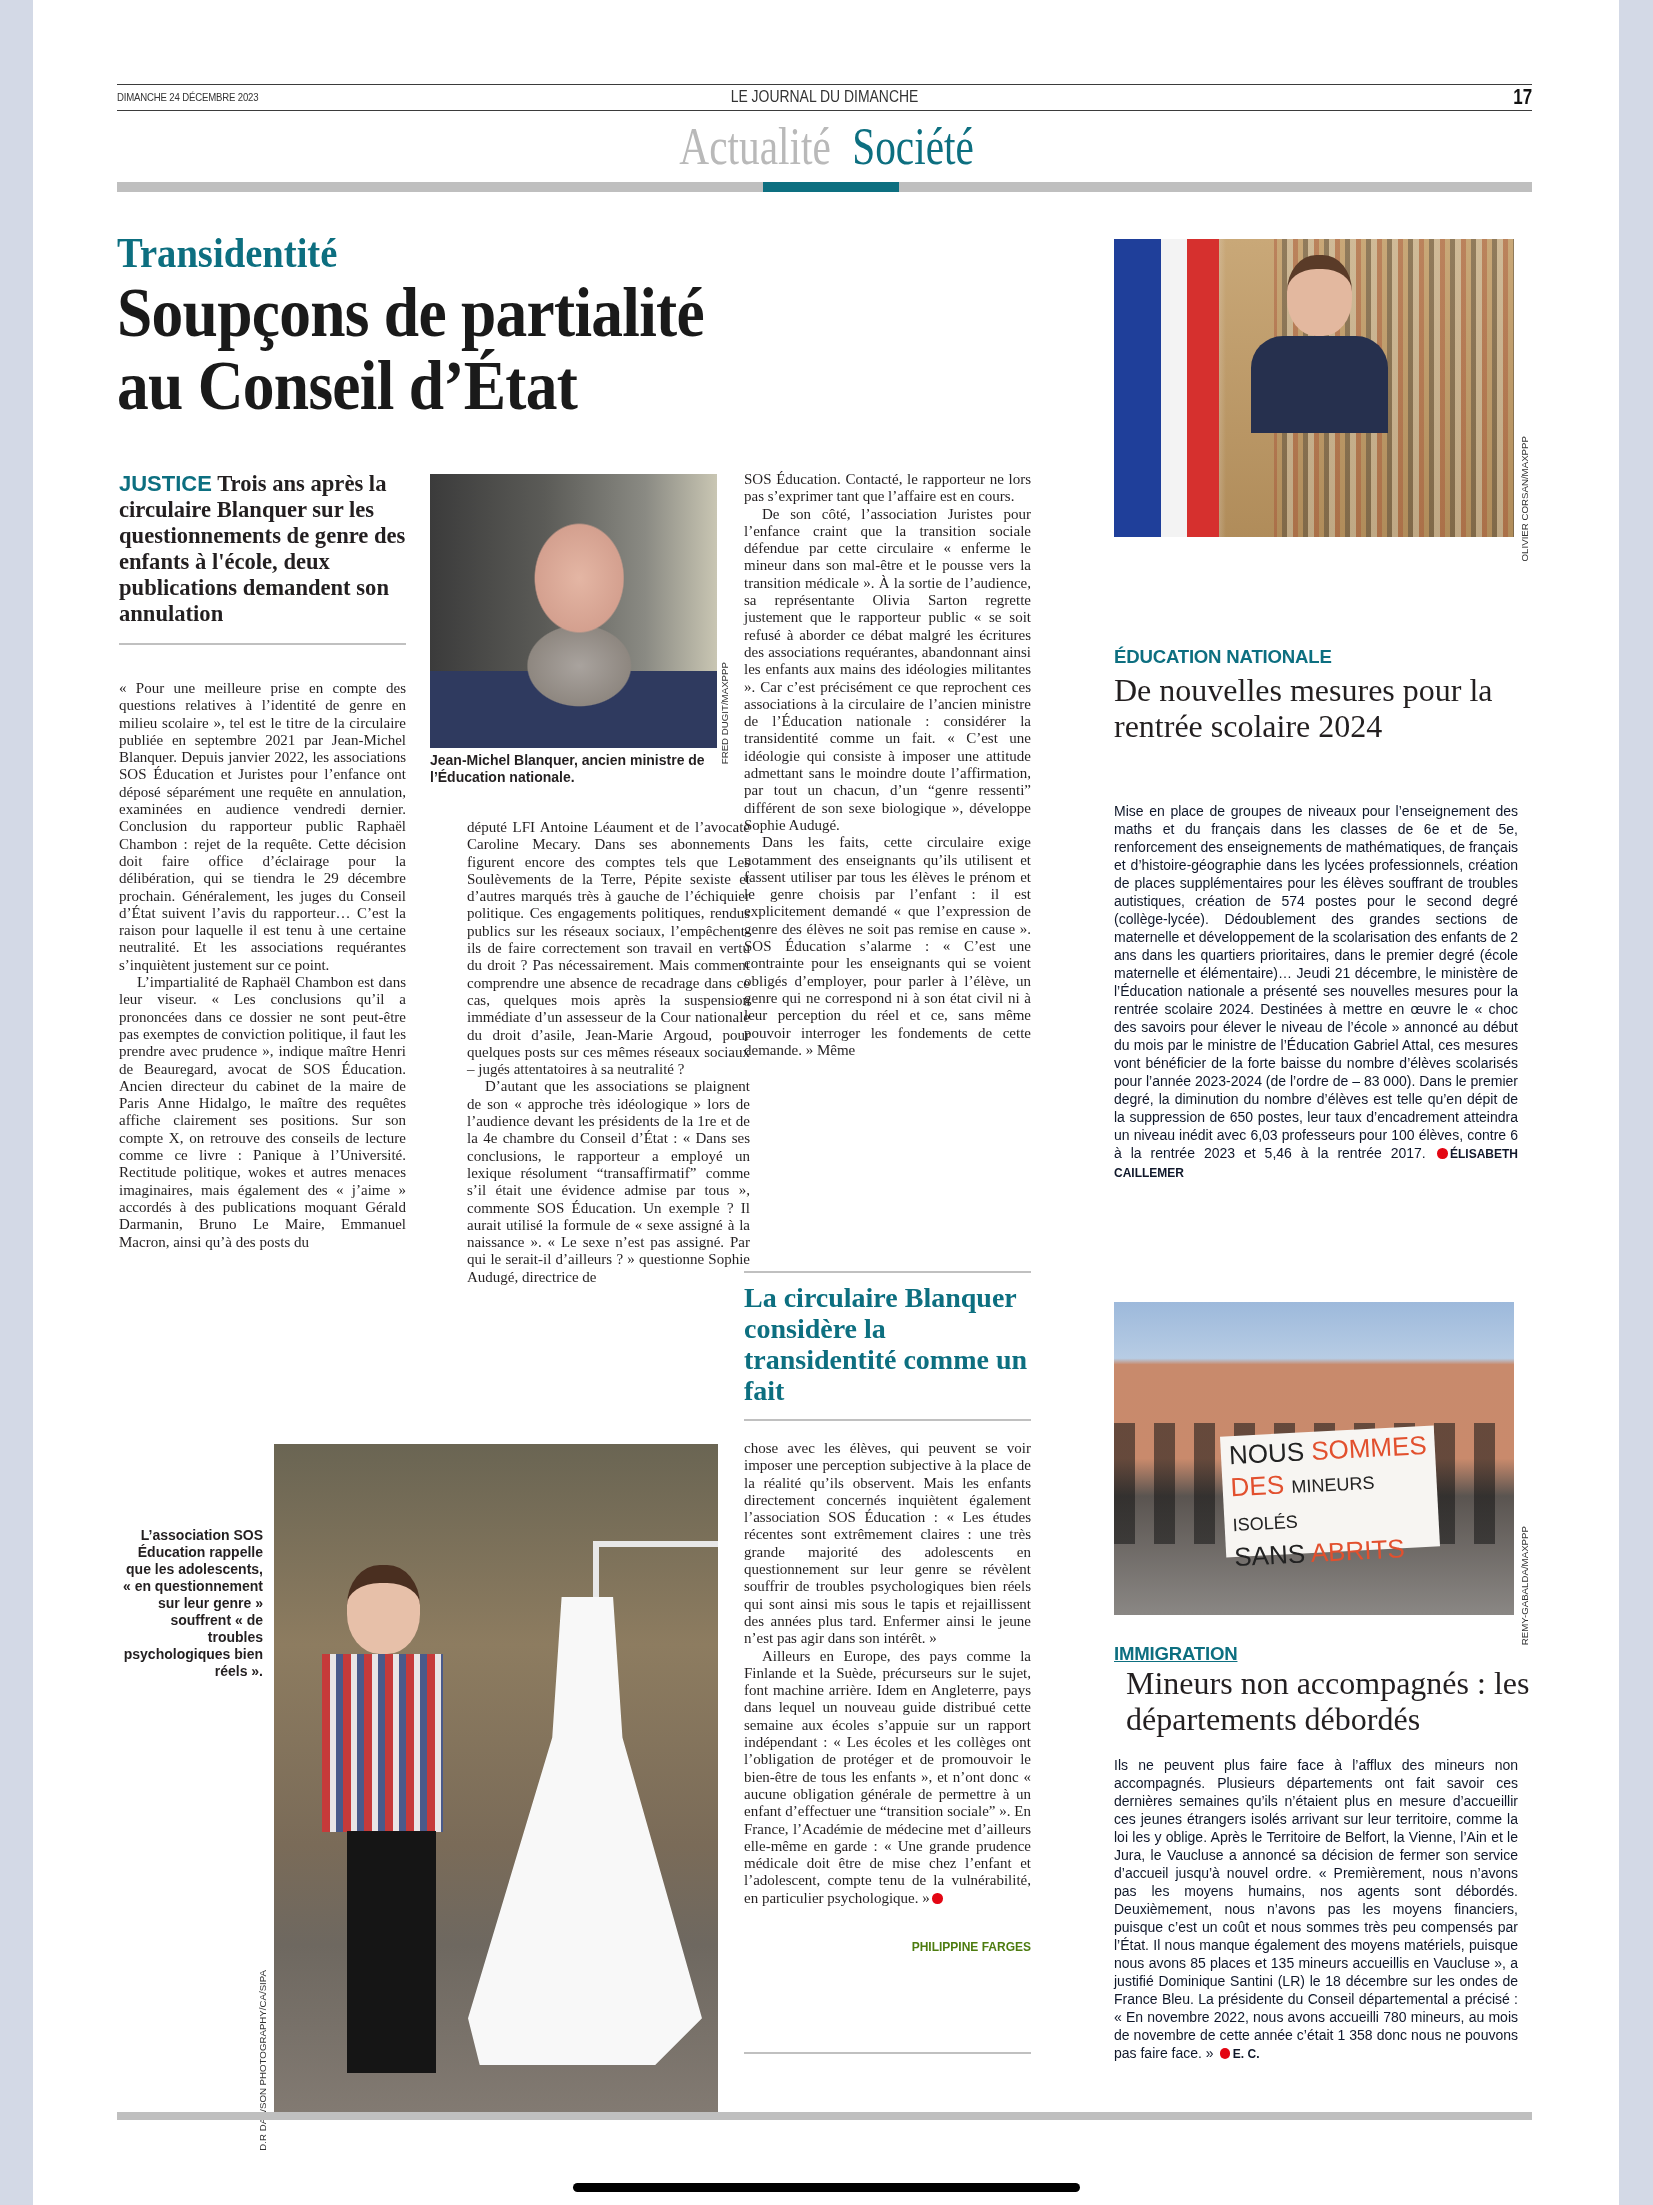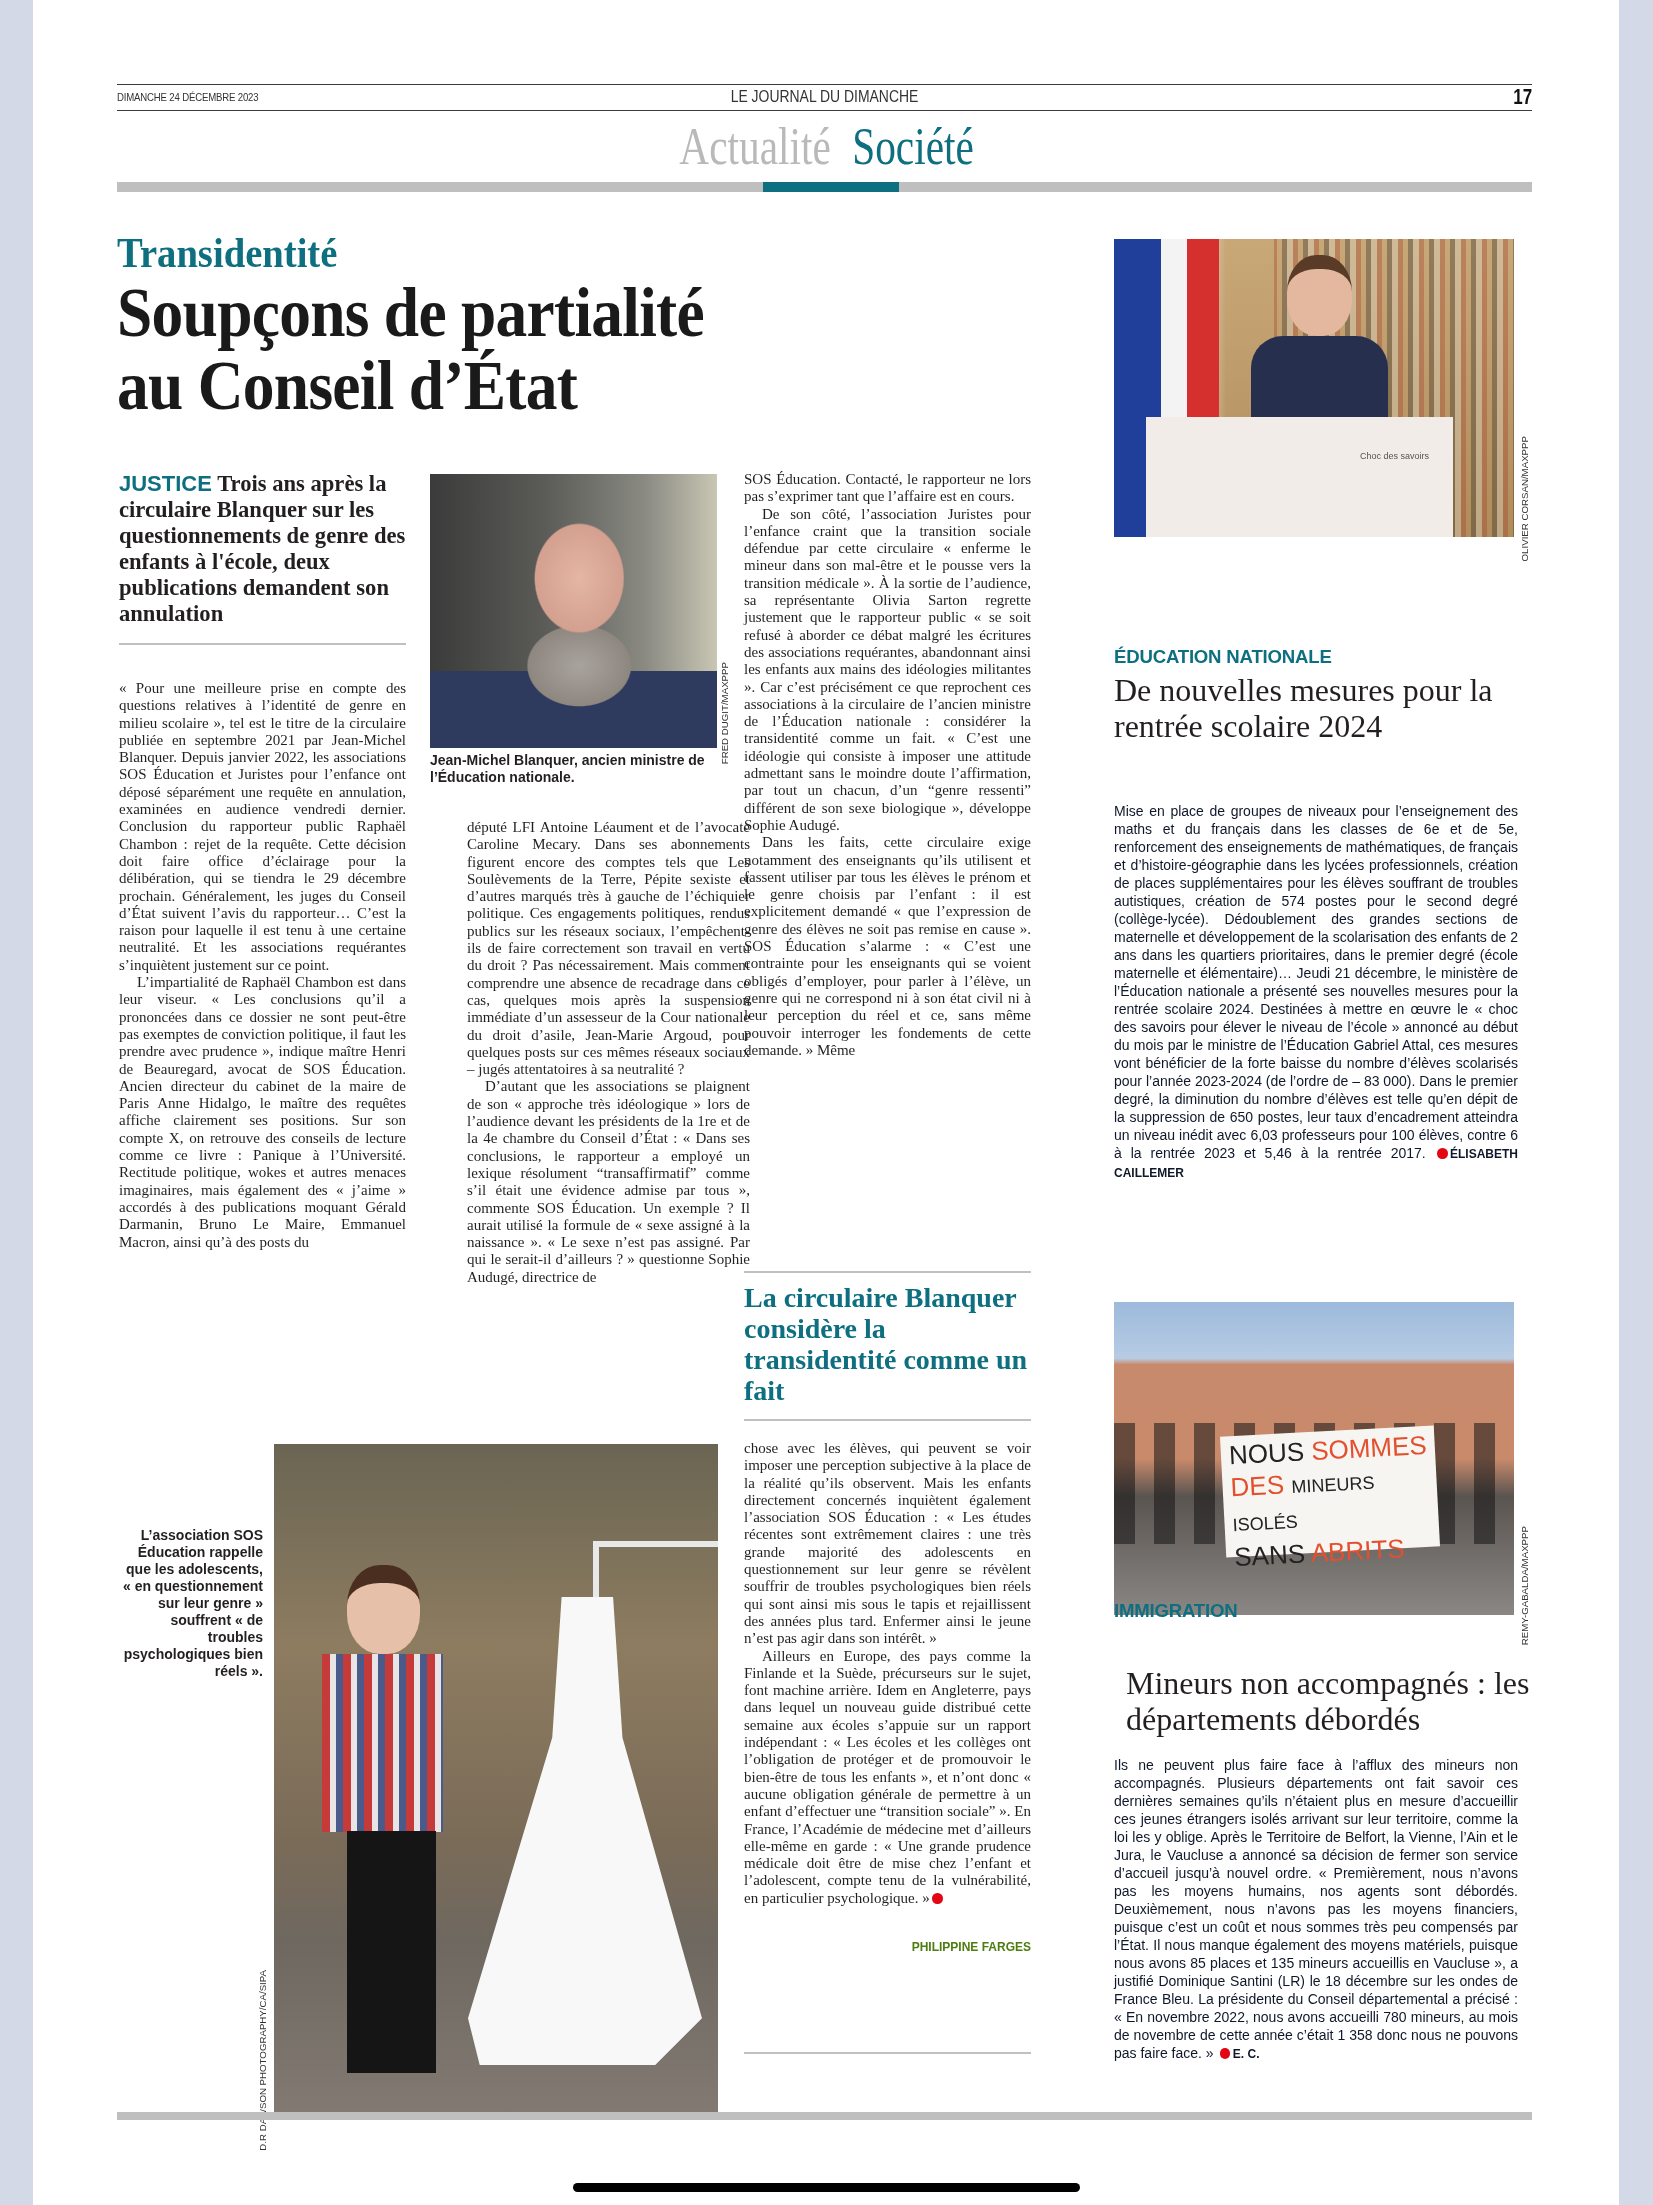--- a/index.html
+++ b/index.html
@@ -87,21 +87,21 @@
   .edu-title { left: 1114px; top: 672px; width: 404px; }
   .edu-body { left: 1114px; top: 802px; width: 404px; }
 
   .ph-demo { left: 1114px; top: 1302px; width: 400px; height: 313px;
     background: linear-gradient(180deg, #9db9db 0%, #b7cce4 18%, #c88a6c 20%, #c98a6c 50%, #5a5450 62%, #8a8784 100%); }
   .ph-demo .banner { position: absolute; left: 109px; top: 129px; width: 214px; height: 121px; background: #f7f5f2; transform: rotate(-3deg); font-family: "Liberation Sans", sans-serif; font-size: 26px; line-height: 32px; padding: 3.2px 8px; color: #222; }
   .ph-demo .banner b { color: #e2502e; font-weight: normal; }
   .ph-demo .crowd { position: absolute; left: 0; top: 121px; width: 400px; height: 121px; background: repeating-linear-gradient(90deg, rgba(20,20,20,.55) 0 21px, transparent 21px 40px); }
   .cr-demo { left: 1519px; top: 1526px; }
 
-  .imm-tag { left: 1114px; top: 1600px; }
+  .imm-tag { left: 1114px; top: 1643px; text-decoration: underline; }
   .imm-title { left: 1114px; top: 1665px; width: 412px; margin-left: 12px; }
   .imm-body { left: 1114px; top: 1756px; width: 404px; }
 
   .footer-bar { position: absolute; left: 117px; top: 2112px; width: 1415px; height: 8px; background: #bfbfbf; }
   .home-indicator { position: absolute; left: 573px; top: 2183px; width: 507px; height: 9px; border-radius: 4.8px; background: #000; }
 </style>
 </head>
 <body>
 
 <div class="frame"></div>
@@ -174,23 +174,20 @@
   <div class="dress"></div>
 </div>
 
 <div class="photo ph-attal">
   <div class="books"></div>
   <div class="flag"></div>
   <div class="man">
       <div class="suit"></div>
       <div class="face"></div>
     </div>
-  <div class="lectern">
-      <span>Choc des savoirs</span>
-    </div>
 </div>
 <div class="credit cr-attal">OLIVIER CORSAN/MAXPPP</div>
 
 <div class="sec-tag edu-tag">ÉDUCATION NATIONALE</div>
 <div class="sec-title edu-title">De nouvelles mesures pour la rentrée scolaire 2024</div>
 <div class="sec-body edu-body">
   <span>Mise en place de groupes de niveaux pour l’enseignement des maths et du français dans les classes de 6e et de 5e, renforcement des enseignements de mathématiques, de français et d’histoire-géographie dans les lycées professionnels, création de places supplémentaires pour les élèves souffrant de troubles autistiques, création de 574 postes pour le second degré (collège-lycée). Dédoublement des grandes sections de maternelle et développement de la scolarisation des enfants de 2 ans dans les quartiers prioritaires, dans le premier degré (école maternelle et élémentaire)… Jeudi 21 décembre, le ministère de l’Éducation nationale a présenté ses nouvelles mesures pour la rentrée scolaire 2024. Destinées à mettre en œuvre le « choc des savoirs pour élever le niveau de l’école » annoncé au début du mois par le ministre de l’Éducation Gabriel Attal, ces mesures vont bénéficier de la forte baisse du nombre d’élèves scolarisés pour l’année 2023-2024 (de l’ordre de – 83 000). Dans le premier degré, la diminution du nombre d’élèves est telle qu’en dépit de la suppression de 650 postes, leur taux d’encadrement atteindra un niveau inédit avec 6,03 professeurs pour 100 élèves, contre 6 à la rentrée 2023 et 5,46 à la rentrée 2017.</span>
   <span class="dot"></span><span class="sig">ÉLISABETH CAILLEMER</span>
 </div>
 

